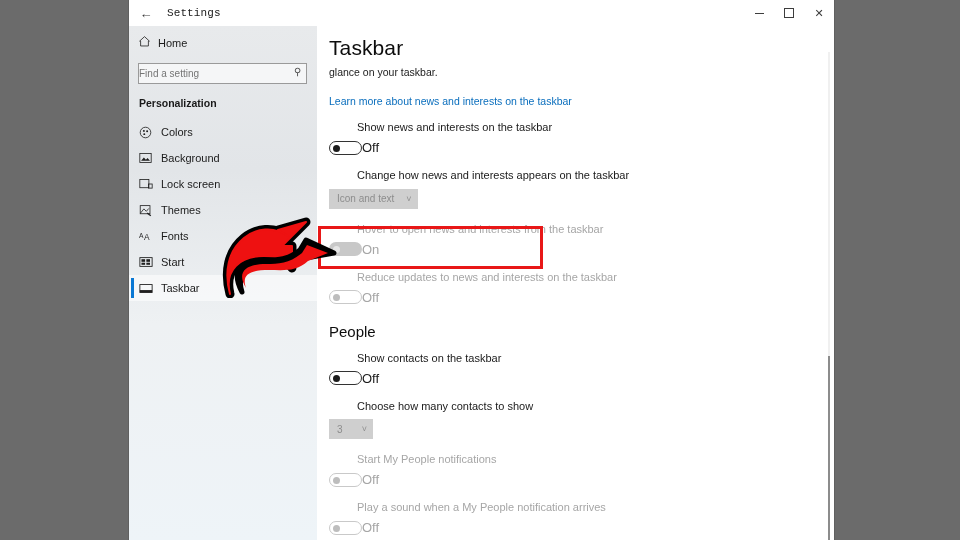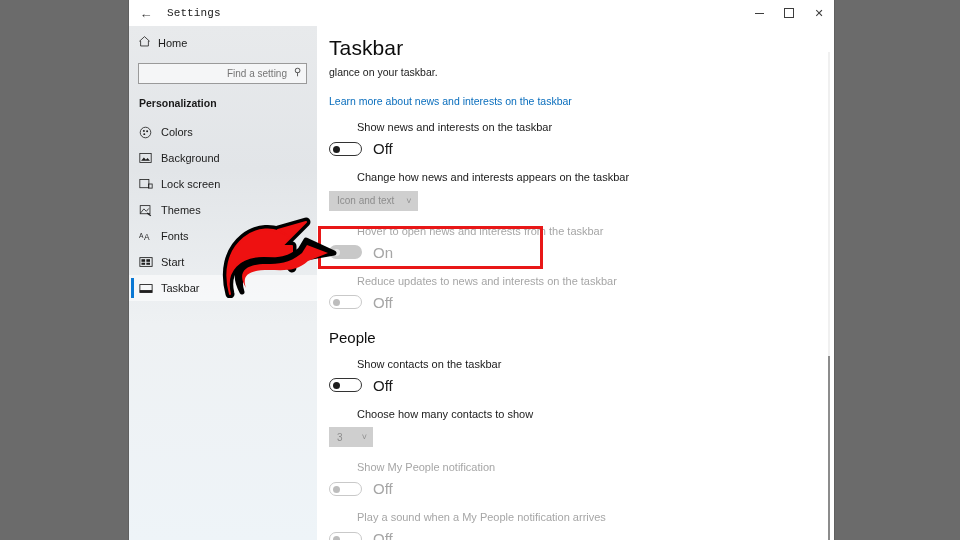--- a/index.html
+++ b/index.html
@@ -68,21 +68,21 @@
   .search-box {
     position: relative;
     height: 19px; background: #f5f6f7;
     border: 1px solid #9a9a9a;
     display: flex; align-items: center;
   }
   .search-box input {
     border: 0; outline: 0; background: transparent;
     font-family: "Liberation Sans", sans-serif;
     font-size: 10px; color: #555;
-    padding-left: 18px; width: 130px; height: 17px; text-align: right;
+    padding-left: 0; width: 130px; height: 17px;
   }
   .search-icon {
     position: absolute; right: 5px; top: 2px;
     font-size: 10px; color: #4a4a4a;
     transform: scaleX(-1);
   }
 
   .section-head {
     font-size: 10.5px; font-weight: bold; color: #1a1a1a;
     padding: 13px 10px 0 10px;
@@ -139,21 +139,21 @@
   .toggle .knob {
     position: absolute; left: 3px; top: 3px;
     width: 7px; height: 7px; border-radius: 50%;
     background: #1c1c1c;
   }
   .toggle.disabled { border-color: transparent; background: #c8c8c8; }
   .toggle.disabled .knob { background: #e6e6e6; }
   .toggle.faded { border-color: #c9c9c9; background: #ffffff; }
   .toggle.faded .knob { background: #bdbdbd; }
   .toggle-state {
-    font-size: 15px; color: #1a1a1a; margin-left: 11px;
+    font-size: 13px; color: #1a1a1a; 
   }
   .toggle-state.disabled { color: #a6a6a6; }
 
   
   .dropdown {
     display: inline-flex; align-items: center; justify-content: space-between;
     height: 20px; background: #cfcfcf;
     padding: 0 6px 0 8px; min-width: 60px;
   }
   .dropdown .dd-text { font-size: 10px; color: #8d8d8d; }
@@ -377,21 +377,21 @@
 
         <div class="group">
           <div class="setting-label">Choose how many contacts to show</div>
           <div class="dropdown narrow">
             <span class="dd-text">3</span>
             <span class="dd-arrow">˅</span>
           </div>
         </div>
 
         <div class="group">
-          <div class="setting-label disabled">Show My People notification</div>
+          <div class="setting-label disabled">Start My People notifications</div>
           <div class="toggle-row">
             <div class="toggle faded">
                 <span class="knob"></span>
               </div>
             <span class="toggle-state disabled">Off</span>
           </div>
         </div>
 
         <div class="group">
           <div class="setting-label disabled">Play a sound when a My People notification arrives</div>

